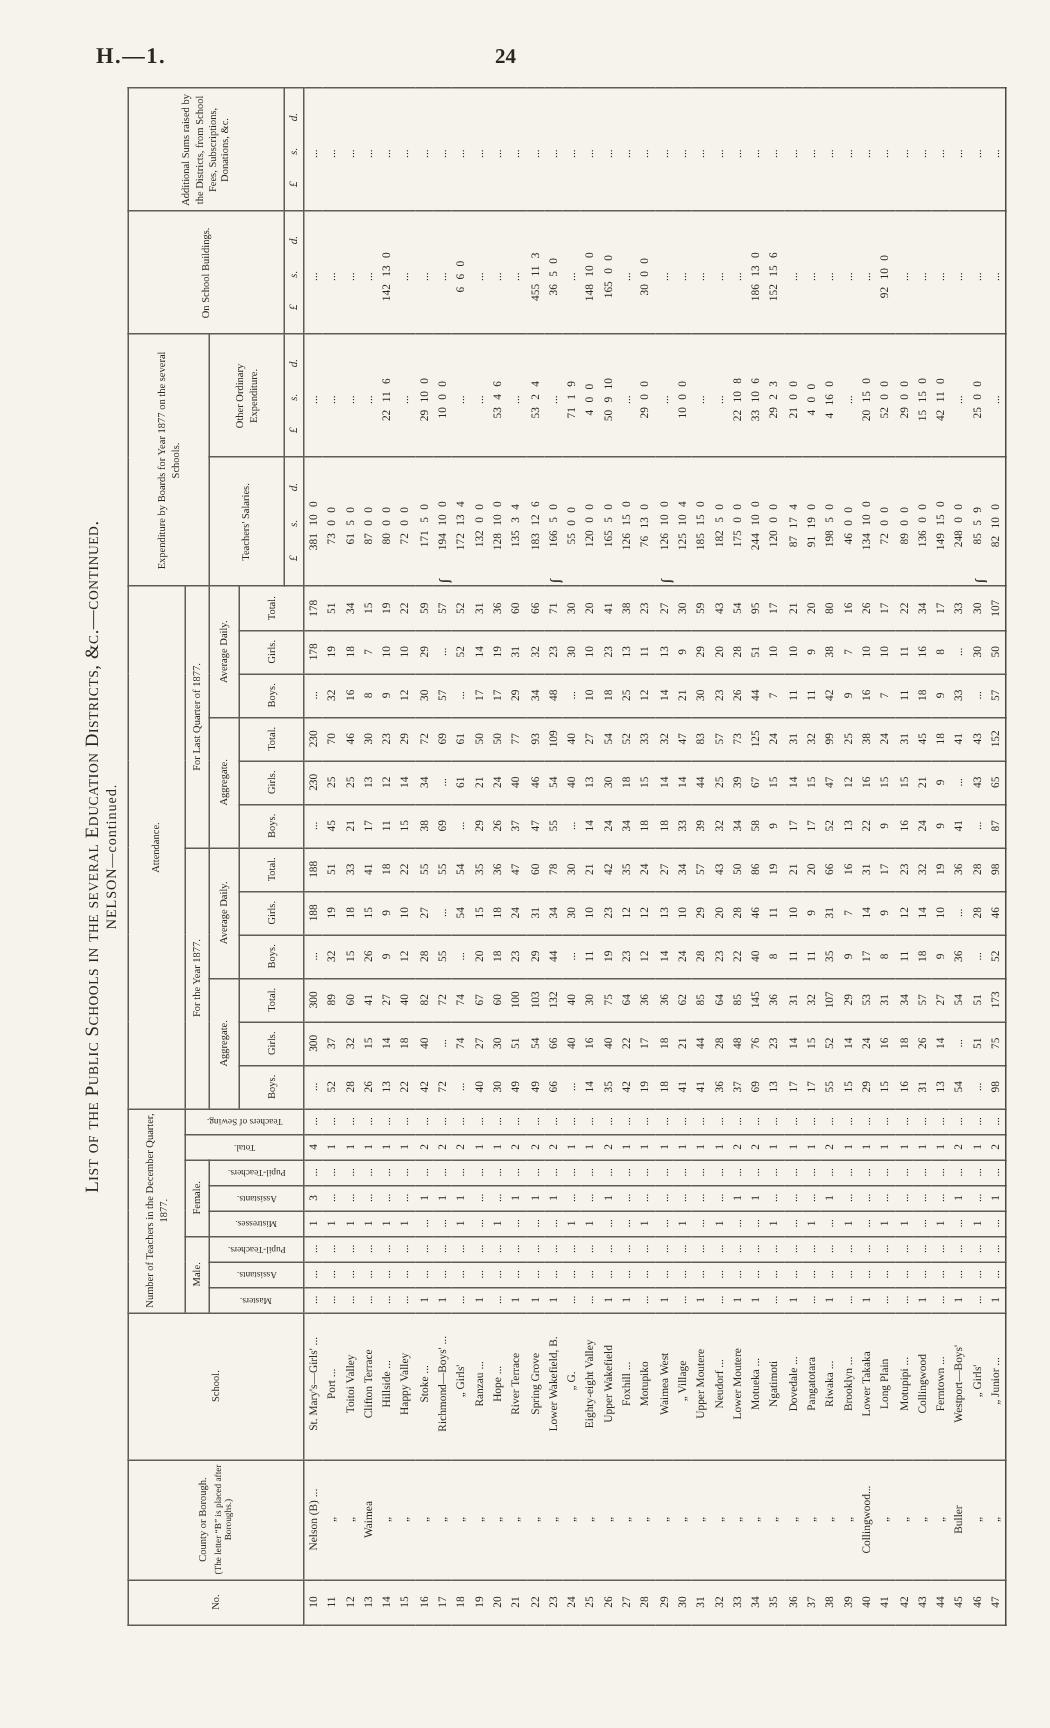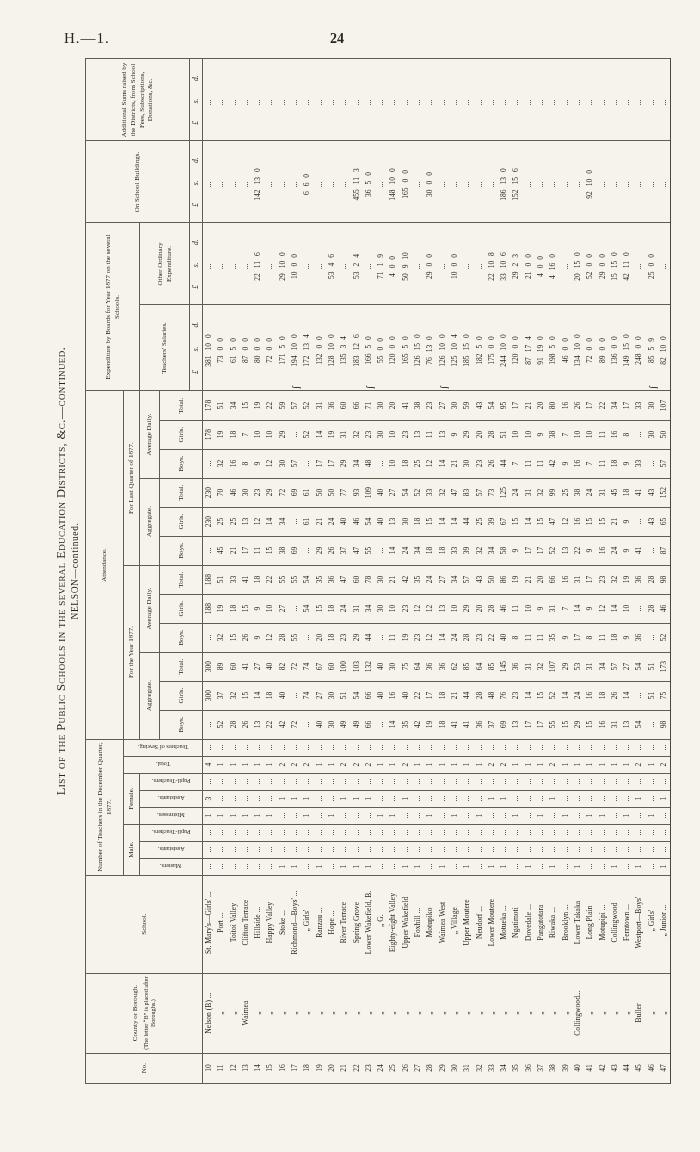--- a/index.html
+++ b/index.html
@@ -1,19 +1,19 @@
 <!DOCTYPE html>
 <html><head>
 <meta charset="utf-8">
 <style>
   html,body{margin:0;padding:0;background:#888;}
   .page{position:relative;width:700px;height:1152px;background:#f6f3ec;overflow:hidden;
         font-family:"Liberation Serif","DejaVu Serif",serif;color:#2b2620;}
   .pg-head{position:absolute;top:30px;left:0;width:700px;height:20px;}
-  .pg-head .hl{position:absolute;left:64px;top:0;font-size:15px;font-weight:normal;letter-spacing:1px;}
+  .pg-head .hl{position:absolute;left:64px;top:0;font-size:15px;font-weight:bold;letter-spacing:1px;}
   .pg-head .pn{position:absolute;left:330px;top:1px;font-size:14px;font-weight:bold;}
   
   .rot{position:absolute;left:54px;top:56px;width:1030px;height:632px;
        transform-origin:0 0;transform:rotate(-90deg) translateX(-1030px);}
   .ttl{width:1022px;margin:0 auto;text-align:center;}
   .ttl .t1{font-size:12.5px;font-variant:small-caps;letter-spacing:.4px;}
   .ttl .t2{font-size:9.5px;letter-spacing:.6px;margin-top:1px;}
   table.dt{border-collapse:collapse;table-layout:fixed;width:1024px;margin:5px auto 0 auto;
            border:1.4px solid #4d463d;}
   .dt th,.dt td{border:1px solid #645b50;padding:0;font-weight:normal;overflow:hidden;}

